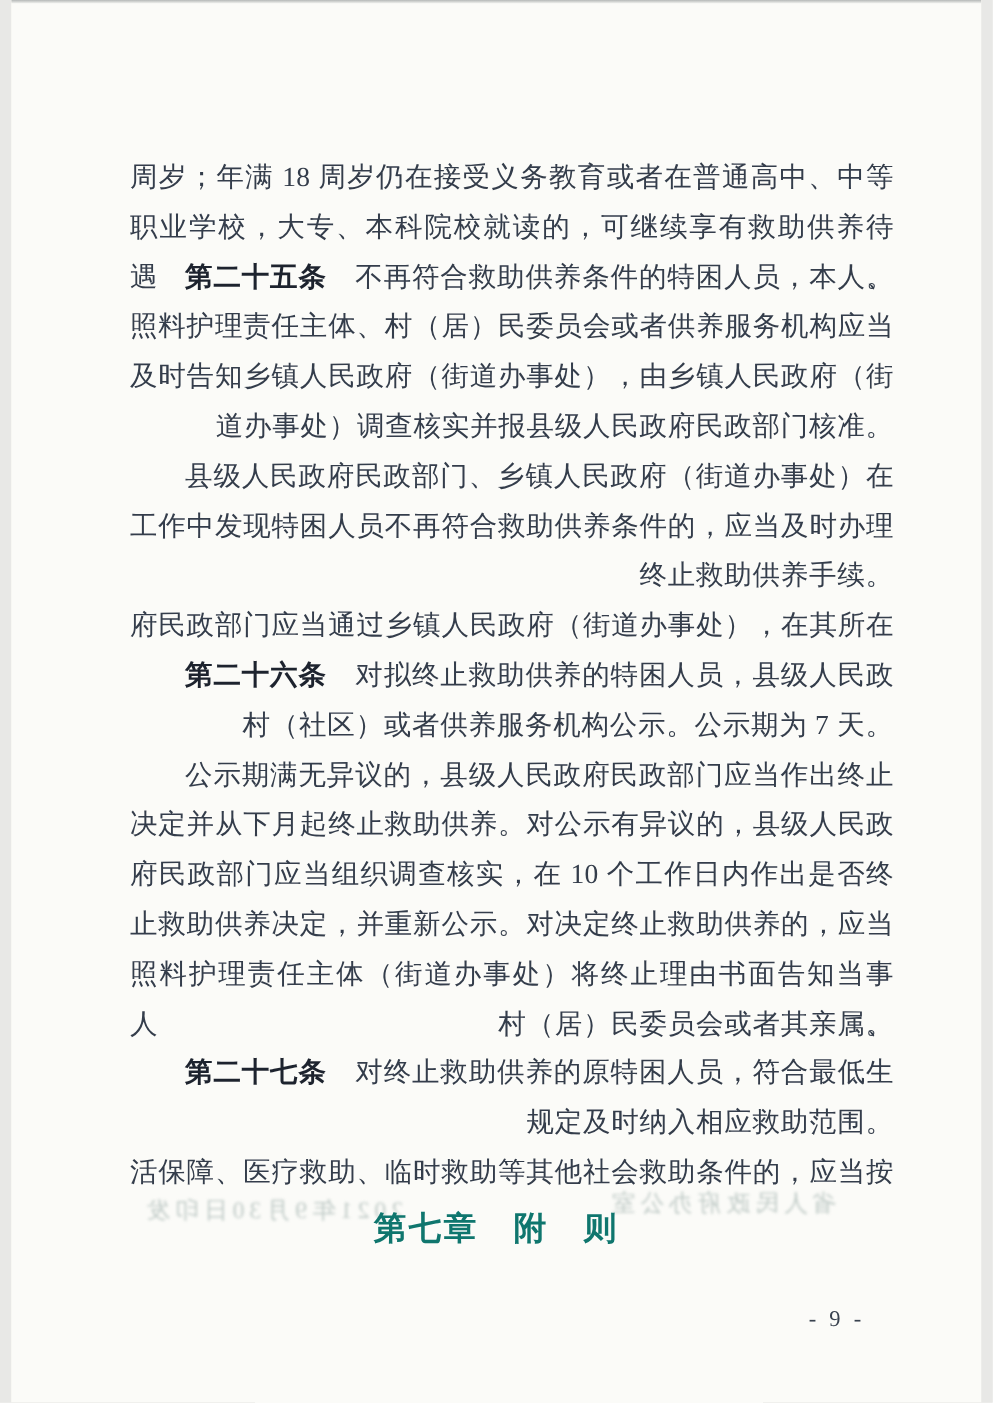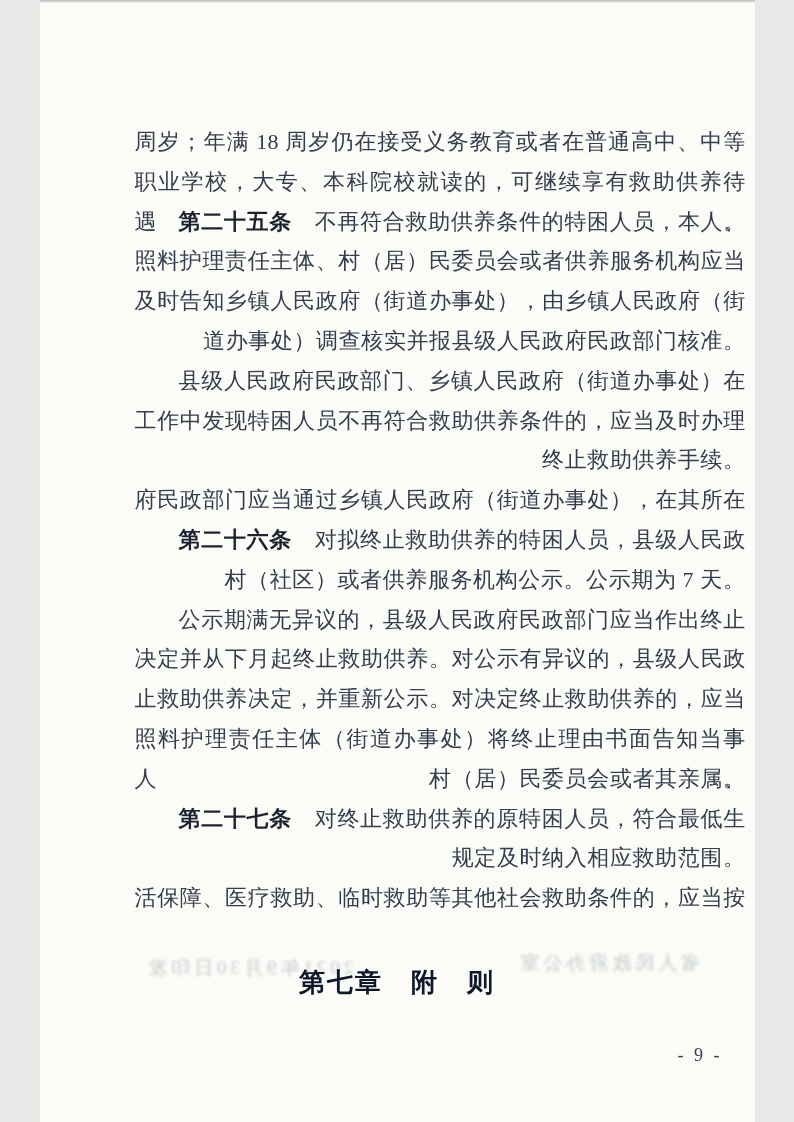--- a/index.html
+++ b/index.html
@@ -1,18 +1,18 @@
 <!DOCTYPE html>
 <html><head>
 <meta charset="utf-8">
 <style>
   html,body{margin:0;padding:0;background:#e8e8e6;}
   .page{
     position:relative;
-    width:715px;height:1122px;
+    width:776px;height:1122px;
     margin:0 auto;
     background:#fbfbf8;
     overflow:hidden;
     font-family:"Liberation Serif","DejaVu Serif",serif;
   }
   .scan-edge-top{
     position:absolute;top:0;left:0;right:0;height:3px;
     background:linear-gradient(#8f9494,#d8dad8 70%,rgba(255,255,255,0));
     opacity:.65;
   }
@@ -42,21 +42,21 @@
     color:#1d232e;
   }
   .chapter-heading{
     position:absolute;
     left:0;width:100%;top:965px;
     margin:0;
     text-align:center;
     font-size:26px;
     font-weight:700;
     letter-spacing:2px;
-    color:#0f172a;
+    color:#0f766e;
   }
   .ghost{
     position:absolute;
     transform:scaleX(-1);
     filter:blur(1.4px);
     color:#a7b6b2;
     opacity:.7;
     font-size:19px;
     letter-spacing:4px;
     white-space:nowrap;
@@ -88,20 +88,21 @@
       <div class="line justify">及时告知乡镇人民政府（街道办事处），由乡镇人民政府（街</div>
       <div class="line">道办事处）调查核实并报县级人民政府民政部门核准。</div>
       <div class="line indent justify">县级人民政府民政部门、乡镇人民政府（街道办事处）在</div>
       <div class="line justify">工作中发现特困人员不再符合救助供养条件的，应当及时办理</div>
       <div class="line">终止救助供养手续。</div>
       <div class="line justify">府民政部门应当通过乡镇人民政府（街道办事处），在其所在</div>
       <div class="line indent justify"><span class="article-no">第二十六条</span>　对拟终止救助供养的特困人员，县级人民政</div>
       <div class="line">村（社区）或者供养服务机构公示。公示期为 7 天。</div>
       <div class="line indent justify">公示期满无异议的，县级人民政府民政部门应当作出终止</div>
       <div class="line justify">决定并从下月起终止救助供养。对公示有异议的，县级人民政</div>
+      <div class="line justify">府民政部门应当组织调查核实，在 10 个工作日内作出是否终</div>
       <div class="line justify">止救助供养决定，并重新公示。对决定终止救助供养的，应当</div>
       <div class="line justify">照料护理责任主体（街道办事处）将终止理由书面告知当事人、</div>
       <div class="line">村（居）民委员会或者其亲属。</div>
       <div class="line indent justify"><span class="article-no">第二十七条</span>　对终止救助供养的原特困人员，符合最低生</div>
       <div class="line">规定及时纳入相应救助范围。</div>
       <div class="line justify">活保障、医疗救助、临时救助等其他社会救助条件的，应当按</div>
     </div>
 
   <div class="ghost ghost-left">2021年9月30日印发</div>
 

